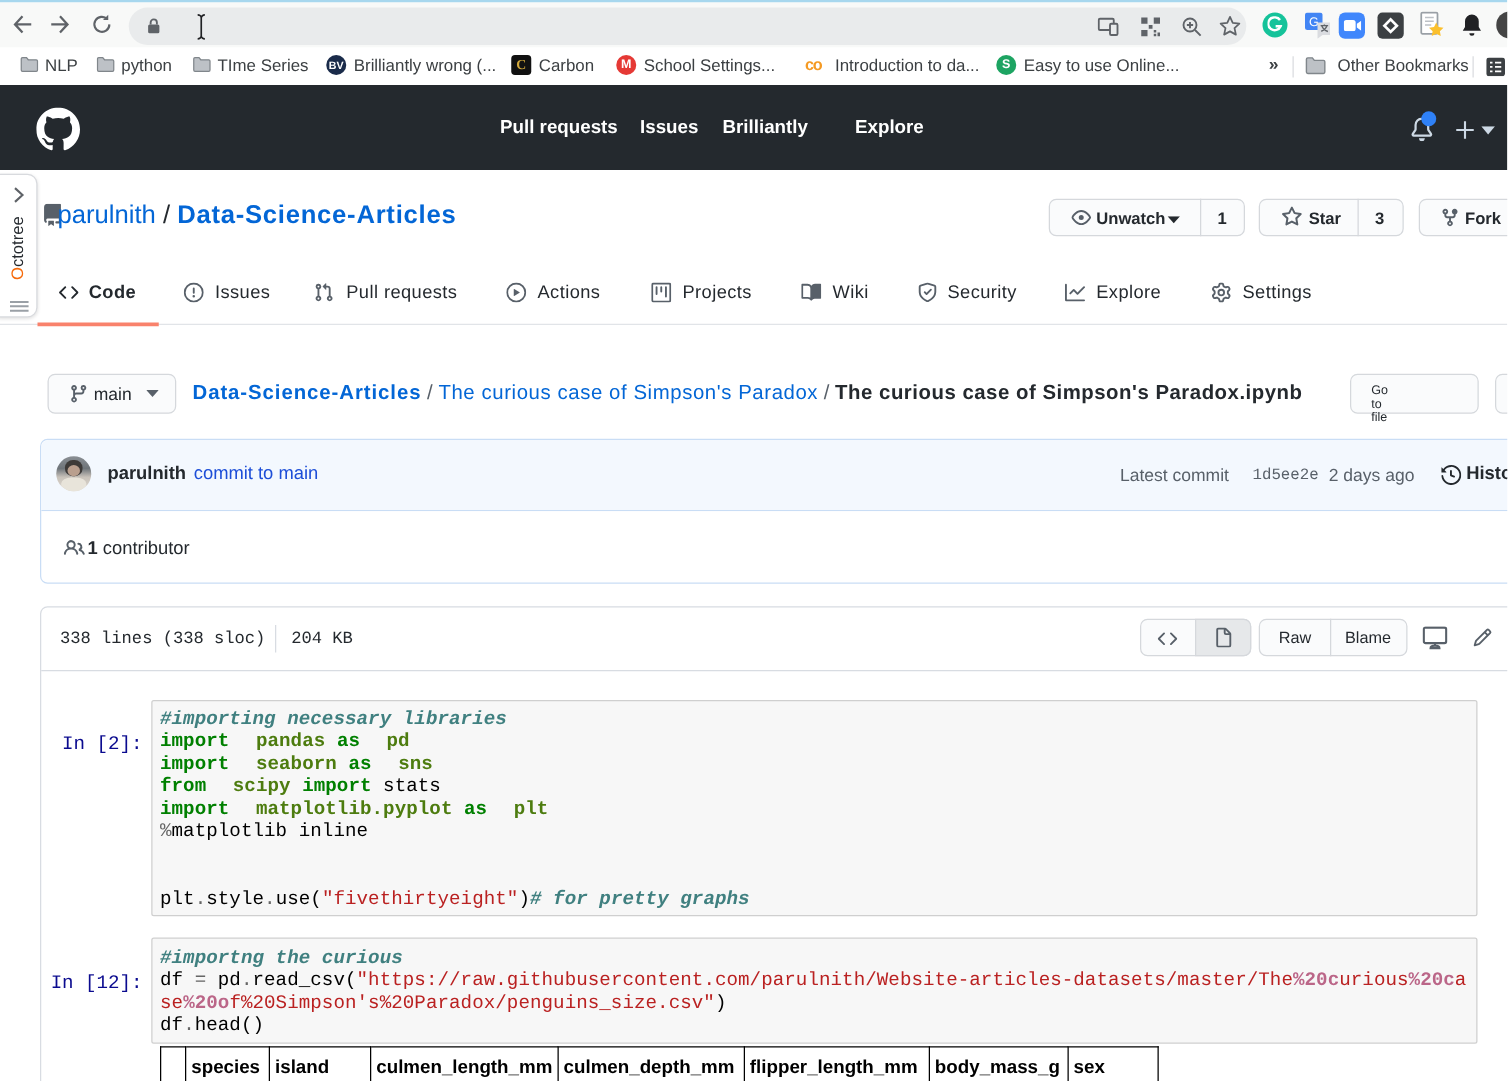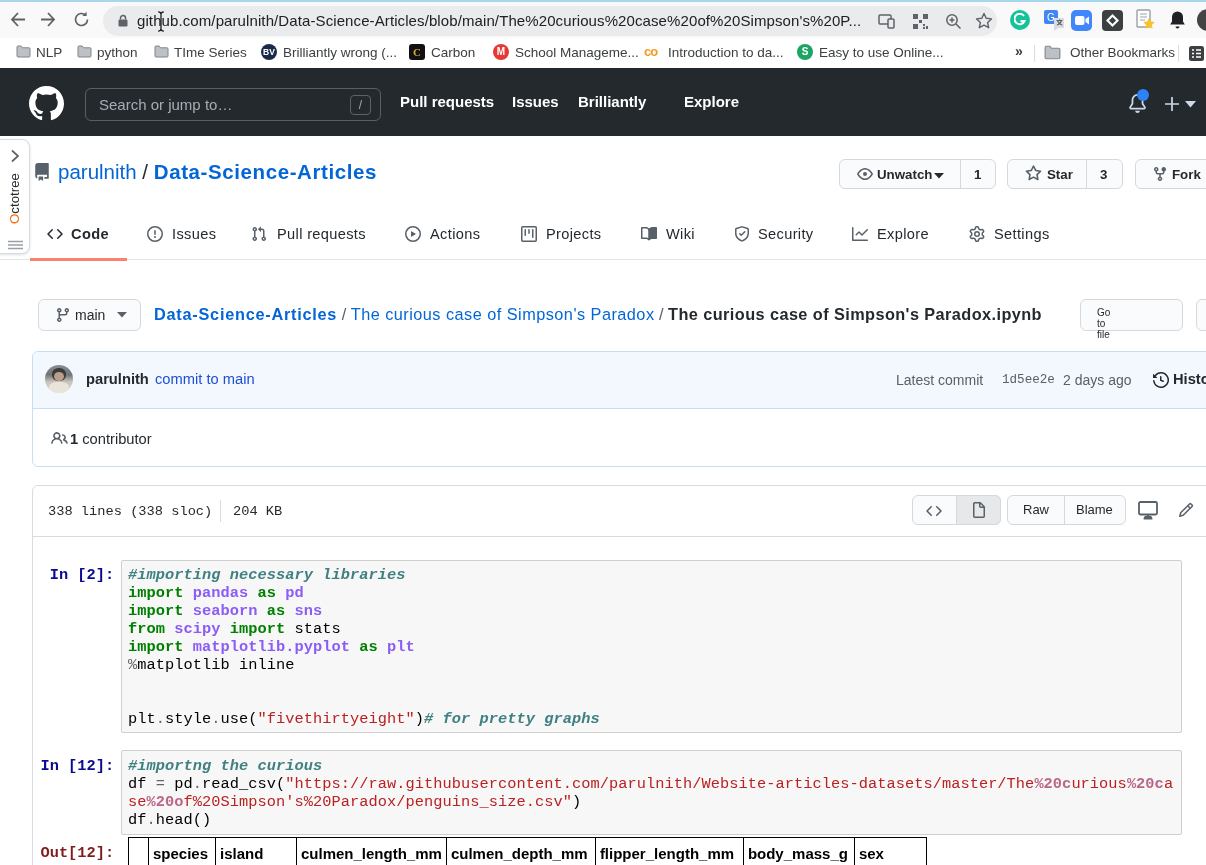--- a/index.html
+++ b/index.html
@@ -32,26 +32,26 @@
 
 #commitbox { left:32px; top:351px; width:1210px; height:116px; border:1px solid #c9ddf5; border-radius:6px; }
 #commithead { position:absolute; left:0; top:0; right:0; height:57px; background:#f3f8fe; border-bottom:1px solid #c9ddf5; border-radius:6px 6px 0 0; }
 
 #filebox { left:32px; top:485px; width:1210px; height:420px; border:1px solid #d8dce2; border-radius:6px; }
 #fileheadborder { position:absolute; left:0; top:50px; right:0; height:1px; background:#d8dce2; }
 
 .cell { position:absolute; background:#f7f7f7; border:1px solid #cfcfcf; border-radius:2px; }
 .code { position:absolute; font-family:"Liberation Mono", monospace; font-size:15.33px; line-height:18.06px; white-space:pre; color:#000; letter-spacing:0.05px; }
 .k { color:#008000; font-weight:bold; }
-.nn { color:#8b5cf6; font-weight:bold; }
+.nn { color:#4d7c0f; font-weight:bold;margin-left:12px; }
 .s { color:#BA2121; }
 .si { color:#BB6688; font-weight:bold; }
 .c { color:#408080; font-style:italic; font-weight:bold; }
 .o { color:#666666; }
-.prompt { position:absolute; font-family:"Liberation Mono", monospace; font-size:15.33px; font-weight:bold; white-space:pre; }
+.prompt { position:absolute; font-family:"Liberation Mono", monospace; font-size:15.33px; font-weight:normal; white-space:pre;margin-top:20px; }
 .inp { color:#0b0b8f; }
 .outp { color:#7f1d1d; }
 #nbtable { position:absolute; left:128px; top:837px; border-collapse:collapse; table-layout:fixed; font-family:"Liberation Sans", sans-serif; }
 #nbtable th { overflow:hidden; border:1px solid #000; font-size:15px; font-weight:bold; color:#000; text-align:left; padding:6px 4px 6px 4px; height:32px; white-space:nowrap; }
 </style>
 </head>
 <body>
 <div id="root">
   <div id="topstrip" class="abs"></div>
   <div id="toolbar" class="abs">
@@ -67,21 +67,20 @@
     <svg class="abs" style="left:73px;top:9px" width="17" height="17" viewBox="0 0 17 17">
         <path d="M14.5 8.5 A6 6 0 1 1 12.8 4.3" stroke="#5f6368" stroke-width="1.7" fill="none"></path>
         <path d="M13.6 0.8 L13.6 5 L9.4 5 Z" fill="#5f6368"></path>
       </svg>
     <div id="omnibox" class="abs">
 
       <svg class="abs" style="left:14px;top:8px" width="12" height="14" viewBox="0 0 12 13">
           <rect x="1.5" y="5" width="9" height="7" rx="1.2" fill="#5f6368"></rect>
           <path d="M3.5 5 V3.5 a2.5 2.5 0 0 1 5 0 V5" stroke="#5f6368" stroke-width="1.5" fill="none"></path>
         </svg>
-      <div class="abs urltext" style="left:34px;top:6px">github.com/parulnith/Data-Science-Articles/blob/main/The%20curious%20case%20of%20Simpson's%20P...</div>
 
       <svg class="abs" style="left:52px;top:4px" width="12" height="23" viewBox="0 0 12 24">
           <path d="M3 2 C4.5 2 6 3 6 4.5 C6 3 7.5 2 9 2 M6 4.5 L6 19.5 M3 22 C4.5 22 6 21 6 19.5 C6 21 7.5 22 9 22" stroke="#202124" stroke-width="1.4" fill="none"></path>
         </svg>
 
       <svg class="abs" style="left:775px;top:7px" width="18" height="16" viewBox="0 0 18 16">
           <rect x="1" y="2" width="12" height="9" rx="1" stroke="#5f6368" stroke-width="1.5" fill="none"></rect>
           <rect x="10" y="6" width="6" height="9" rx="1" fill="#e9ebec" stroke="#5f6368" stroke-width="1.5"></rect>
         </svg>
 
@@ -155,45 +154,41 @@
     <span class="bkitem" style="left:97px">python</span>
     <svg class="abs folder" style="left:154px;top:7px" width="15" height="13" viewBox="0 0 15 13">
         <path d="M1 2 a1 1 0 0 1 1-1 h3.2 l1.4 1.8 H13 a1 1 0 0 1 1 1 V11 a1 1 0 0 1 -1 1 H2 a1 1 0 0 1 -1 -1 Z" fill="#bdc1c6" stroke="#80868b" stroke-width="1"></path>
       </svg>
     <span class="bkitem" style="left:174px">TIme Series</span>
     <div class="fav" style="left:261px;background:#1a2b4a;font-size:8.5px">BV</div>
     <span class="bkitem" style="left:283px">Brilliantly wrong (...</span>
     <div class="fav" style="left:409px;background:#111;border-radius:3px;color:#d3a93c;font-family:'Liberation Serif',serif;font-size:11px">C</div>
     <span class="bkitem" style="left:431px">Carbon</span>
     <div class="fav" style="left:493px;background:#e53935">M</div>
-    <span class="bkitem" style="left:515px">School Manageme...</span>
+    <span class="bkitem" style="left:515px">School Settings...</span>
     <span class="abs" style="left:644px;top:6px;font-size:13px;font-weight:bold;color:#f59a23;letter-spacing:-1px">co</span>
     <span class="bkitem" style="left:668px">Introduction to da...</span>
     <div class="fav" style="left:797px;background:#1da462">S</div>
     <span class="bkitem" style="left:819px">Easy to use Online...</span>
     <span class="abs" style="left:1015px;top:5px;font-size:14px;font-weight:bold;color:#3c4043">»</span>
     <div class="abs" style="left:1034px;top:7px;width:1px;height:17px;background:#dadce0"></div>
     <svg class="abs folder" style="left:1044px;top:7px" width="17" height="15" viewBox="0 0 15 13">
         <path d="M1 2 a1 1 0 0 1 1-1 h3.2 l1.4 1.8 H13 a1 1 0 0 1 1 1 V11 a1 1 0 0 1 -1 1 H2 a1 1 0 0 1 -1 -1 Z" fill="#bdc1c6" stroke="#80868b" stroke-width="1"></path>
       </svg>
     <span class="bkitem" style="left:1070px">Other Bookmarks</span>
     <div class="abs" style="left:1178px;top:7px;width:1px;height:17px;background:#dadce0"></div>
     <svg class="abs" style="left:1189px;top:8px" width="15" height="15" viewBox="0 0 15 15">
         <rect x="0" y="0" width="15" height="15" rx="2.5" fill="#3c4043"></rect>
         <path d="M3 4 h2 M7 4 h5 M3 7.5 h2 M7 7.5 h5 M3 11 h2 M7 11 h5" stroke="#fff" stroke-width="1.4"></path>
       </svg>
   </div>
   <div id="ghheader" class="abs">
     <svg class="abs" style="left:29px;top:18px" width="35" height="35" viewBox="0 0 16 16">
         <path fill="#ffffff" d="M8 0C3.58 0 0 3.58 0 8c0 3.54 2.29 6.53 5.47 7.59.4.07.55-.17.55-.38 0-.19-.01-.82-.01-1.49-2.01.37-2.53-.49-2.69-.94-.09-.23-.48-.94-.82-1.13-.28-.15-.68-.52-.01-.53.63-.01 1.08.58 1.23.82.72 1.21 1.87.87 2.33.66.07-.52.28-.87.51-1.07-1.78-.2-3.64-.89-3.64-3.95 0-.87.31-1.59.82-2.15-.08-.2-.36-1.02.08-2.12 0 0 .67-.21 2.2.82.64-.18 1.32-.27 2-.27s1.36.09 2 .27c1.53-1.04 2.2-.82 2.2-.82.44 1.1.16 1.92.08 2.12.51.56.82 1.27.82 2.15 0 3.07-1.87 3.75-3.65 3.95.29.25.54.73.54 1.48 0 1.07-.01 1.93-.01 2.2 0 .21.15.46.55.38A8.013 8.013 0 0 0 16 8c0-4.42-3.58-8-8-8z"></path>
       </svg>
-    <div id="ghsearch">
-        <span class="ph">Search or jump to…</span>
-        <span id="slashkey">/</span>
-      </div>
     <span class="ghnav" style="left:400px">Pull requests</span>
     <span class="ghnav" style="left:512px">Issues</span>
     <span class="ghnav" style="left:578px">Brilliantly</span>
     <span class="ghnav" style="left:684px">Explore</span>
 
     <svg class="abs" style="left:1128px;top:26px" width="19" height="19" viewBox="0 0 16 16">
         <path fill="#cdd9e5" d="M8 16a2 2 0 0 0 1.985-1.75c.017-.137-.097-.25-.235-.25h-3.5c-.138 0-.252.113-.235.25A2 2 0 0 0 8 16zM3 5a5 5 0 0 1 10 0v2.947c0 .05.015.098.042.139l1.703 2.555A1.518 1.518 0 0 1 13.482 13H2.518a1.518 1.518 0 0 1-1.263-2.36l1.703-2.554A.25.25 0 0 0 3 7.947V5zm5-3.5A3.5 3.5 0 0 0 4.5 5v2.947c0 .346-.102.683-.294.97l-1.703 2.556a.017.017 0 0 0-.003.01l.001.006.005.006.006.004.007.001h10.964l.007-.001.006-.004.005-.006.001-.006a.017.017 0 0 0-.003-.01l-1.703-2.556a1.75 1.75 0 0 1-.294-.97V5A3.5 3.5 0 0 0 8 1.5z"></path>
       </svg>
     <circle class="abs" style="left:1137px;top:21px;width:12px;height:12px;border-radius:50%;background:#2f81f7"></circle>
 
@@ -202,21 +197,21 @@
       </svg>
     <svg class="abs" style="left:1185px;top:33px" width="11" height="7" viewBox="0 0 11 7">
         <path d="M0 0 L11 0 L5.5 6.5 Z" fill="#cdd9e5"></path>
       </svg>
   </div>
   <div id="repohead" class="abs" style="left:0;top:136px;width:1206px;height:124px">
 
     <svg class="abs" style="left:33px;top:27px" width="18" height="18" viewBox="0 0 16 16">
         <path fill="#586069" d="M2 2.5A2.5 2.5 0 0 1 4.5 0h8.75a.75.75 0 0 1 .75.75v12.5a.75.75 0 0 1-.75.75h-2.5a.75.75 0 1 1 0-1.5h1.75v-2h-8a1 1 0 0 0-.714 1.7.75.75 0 0 1-1.072 1.05A2.495 2.495 0 0 1 2 11.5v-9zm10.5-1V9h-8c-.356 0-.694.074-1 .208V2.5a1 1 0 0 1 1-1h8zM5 12.25v3.25a.25.25 0 0 0 .4.2l1.45-1.087a.25.25 0 0 1 .3 0L8.6 15.7a.25.25 0 0 0 .4-.2v-3.25a.25.25 0 0 0-.25-.25h-3.5a.25.25 0 0 0-.25.25z"></path>
       </svg>
-    <div class="abs" style="left:58px;top:24px;font-size:20.5px;white-space:nowrap"><span class="link">parulnith</span><span style="color:#24292e"> / </span><a class="link" style="font-weight:bold;letter-spacing:0.6px">Data-Science-Articles</a></div>
+    <div class="abs" style="left:46px;top:24px;font-size:20.5px;white-space:nowrap"><span class="link">parulnith</span><span style="color:#24292e"> / </span><a class="link" style="font-weight:bold;letter-spacing:0.6px">Data-Science-Articles</a></div>
 
     <div class="btn" style="left:839px;top:23px;width:157px;height:30px"></div>
     <div class="abs" style="left:960px;top:23px;width:1px;height:30px;background:#d5d8dc"></div>
     <svg class="abs" style="left:857px;top:30px" width="16" height="16" viewBox="0 0 16 16">
         <path fill="#586069" d="M8 2c1.981 0 3.671.992 4.933 2.078 1.27 1.091 2.187 2.345 2.637 3.023a1.62 1.62 0 0 1 0 1.798c-.45.678-1.367 1.932-2.637 3.023C11.67 13.008 9.981 14 8 14c-1.981 0-3.671-.992-4.933-2.078C1.797 10.83.88 9.576.43 8.898a1.62 1.62 0 0 1 0-1.798c.45-.677 1.367-1.931 2.637-3.022C4.33 2.992 6.019 2 8 2zM1.679 7.932a.12.12 0 0 0 0 .136c.411.622 1.241 1.75 2.366 2.717C5.176 11.758 6.527 12.5 8 12.5c1.473 0 2.825-.742 3.955-1.715 1.124-.967 1.954-2.096 2.366-2.717a.12.12 0 0 0 0-.136c-.412-.621-1.242-1.75-2.366-2.717C10.824 4.242 9.473 3.5 8 3.5c-1.473 0-2.825.742-3.955 1.715-1.124.967-1.954 2.096-2.366 2.717zM8 10a2 2 0 1 1 0-4 2 2 0 0 1 0 4z"></path>
       </svg>
     <span class="abs" style="left:877px;top:31px;font-size:13.3px;font-weight:600;color:#24292e">Unwatch</span>
     <svg class="abs" style="left:934px;top:37px" width="10" height="6" viewBox="0 0 10 6">
         <path d="M0 0 L10 0 L5 5.5 Z" fill="#24292e"></path>
       </svg>

